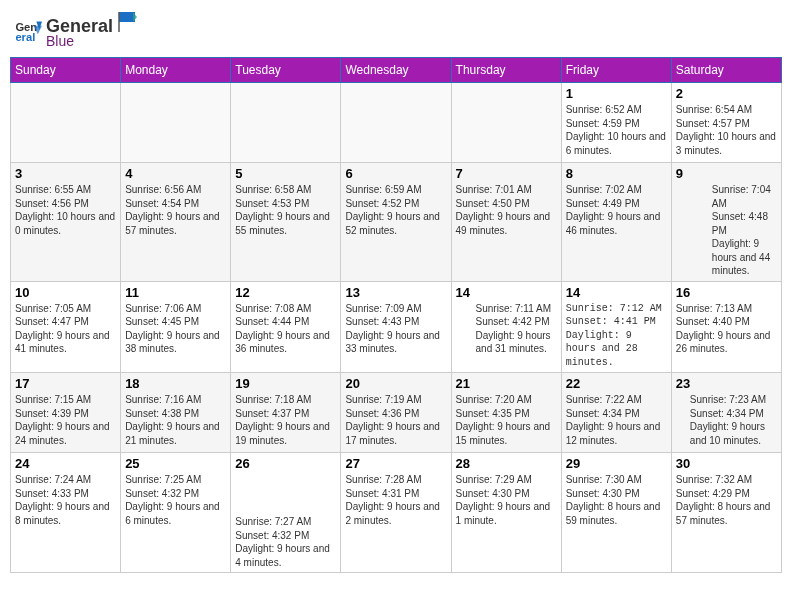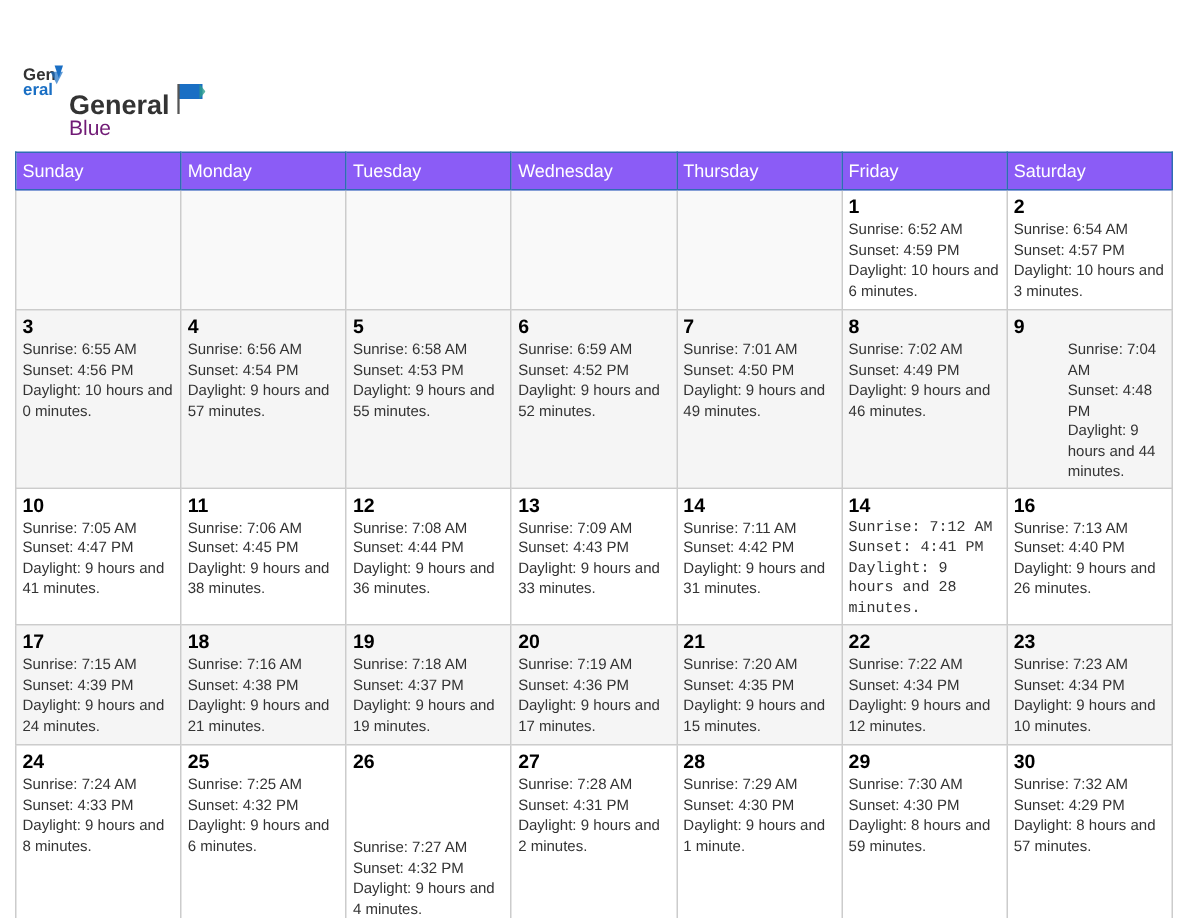--- a/index.html
+++ b/index.html
@@ -38,21 +38,21 @@
     .location {
       font-size: 14px;
       color: #555;
     }
     .calendar {
       width: 100%;
       border-collapse: collapse;
       font-size: 11px;
     }
     .calendar th {
-      background-color: #8b5cf6;
+      background-color: #a21caf;
       color: white;
       padding: 5px 4px;
       text-align: left;
       font-size: 12px;
       font-weight: normal;
       border: 1px solid #2e6db4;
     }
     .calendar td {
       border: 1px solid #ccc;
       padding: 3px 4px;
@@ -87,21 +87,21 @@
 
 <div class="header">
   <div class="logo">
     <svg class="logo-icon" viewBox="0 0 40 40">
       <text x="2" y="22" font-size="16" font-weight="bold" fill="#333">Gen</text>
       <text x="2" y="36" font-size="16" font-weight="bold" fill="#1a6fc4">eral</text>
       <polygon points="32,8 40,8 36,20" fill="#1a6fc4"></polygon>
       <polygon points="28,14 40,14 34,26" fill="#1a6fc4" opacity="0.7"></polygon>
     </svg>
     <div>
-      <div style="display:flex; align-items:baseline; gap:0px;margin-top:44px;">
+      <div style="display:flex; align-items:baseline; gap:0px;">
         <span style="font-size:18px; font-weight:bold; color:#333;">General</span>
         <svg width="22" height="22" viewBox="0 0 22 22" style="margin-left:2px;">
           <polygon points="4,2 20,2 20,12 4,12" fill="#1a6fc4"></polygon>
           <polygon points="18,12 22,7 18,2" fill="#2a9d8f" opacity="0.8"></polygon>
           <line x1="4" y1="2" x2="4" y2="22" stroke="#555" stroke-width="1.5"></line>
         </svg>
       </div>
       <div style="font-size:14px; font-weight:normal; color:#701a75; margin-top:-4px;">Blue</div>
     </div>
   </div>
@@ -203,21 +203,21 @@
 Daylight: 9 hours and 36 minutes.</div>
         </td>
         <td>
           <span class="day-number">13</span>
           <div class="day-info" style="white-space: pre-line;">Sunrise: 7:09 AM
 Sunset: 4:43 PM
 Daylight: 9 hours and 33 minutes.</div>
         </td>
         <td>
           <span class="day-number">14</span>
-          <div class="day-info" style="white-space: pre-line;">Sunrise: 7:11 AM
+          <div class="day-info" style="white-space: pre-line; margin-left: 20px;">Sunrise: 7:11 AM
 Sunset: 4:42 PM
 Daylight: 9 hours and 31 minutes.</div>
         </td>
         <td>
           <span class="day-number">14</span>
           <div class="day-info" style="white-space: pre-line; font-family: Liberation Mono, monospace;">Sunrise: 7:12 AM
 Sunset: 4:41 PM
 Daylight: 9 hours and 28 minutes.</div>
         </td>
         <td>
@@ -259,21 +259,21 @@
 Daylight: 9 hours and 15 minutes.</div>
         </td>
         <td>
           <span class="day-number">22</span>
           <div class="day-info" style="white-space: pre-line;">Sunrise: 7:22 AM
 Sunset: 4:34 PM
 Daylight: 9 hours and 12 minutes.</div>
         </td>
         <td>
           <span class="day-number">23</span>
-          <div class="day-info" style="white-space: pre-line;">Sunrise: 7:23 AM
+          <div class="day-info" style="white-space: pre-line; margin-left: 14px;">Sunrise: 7:23 AM
 Sunset: 4:34 PM
 Daylight: 9 hours and 10 minutes.</div>
         </td>
       </tr>
       <tr>
         <td>
           <span class="day-number">24</span>
           <div class="day-info" style="white-space: pre-line;">Sunrise: 7:24 AM
 Sunset: 4:33 PM
 Daylight: 9 hours and 8 minutes.</div>

